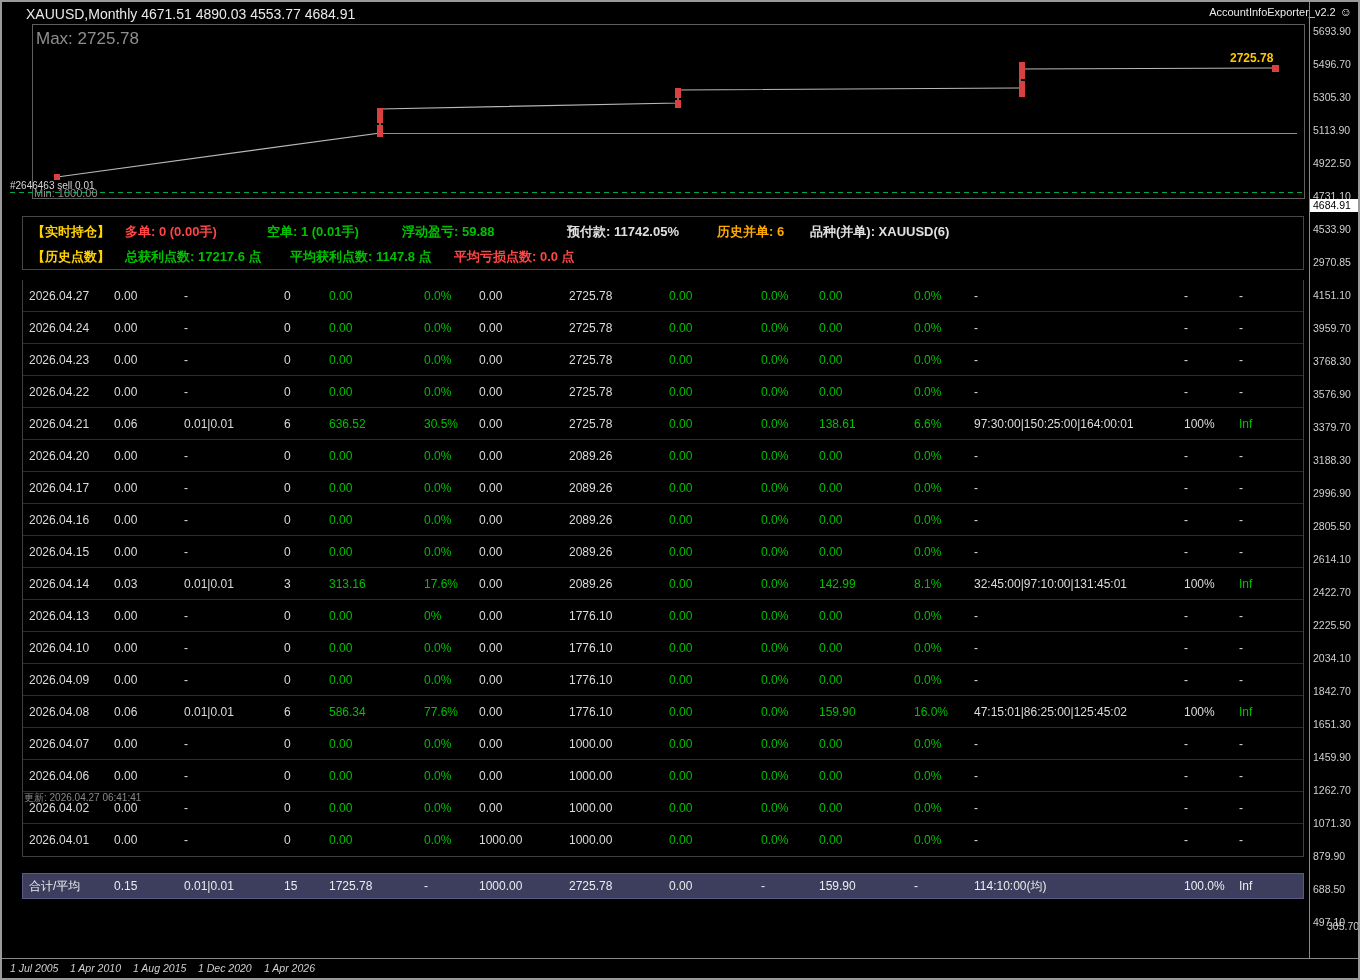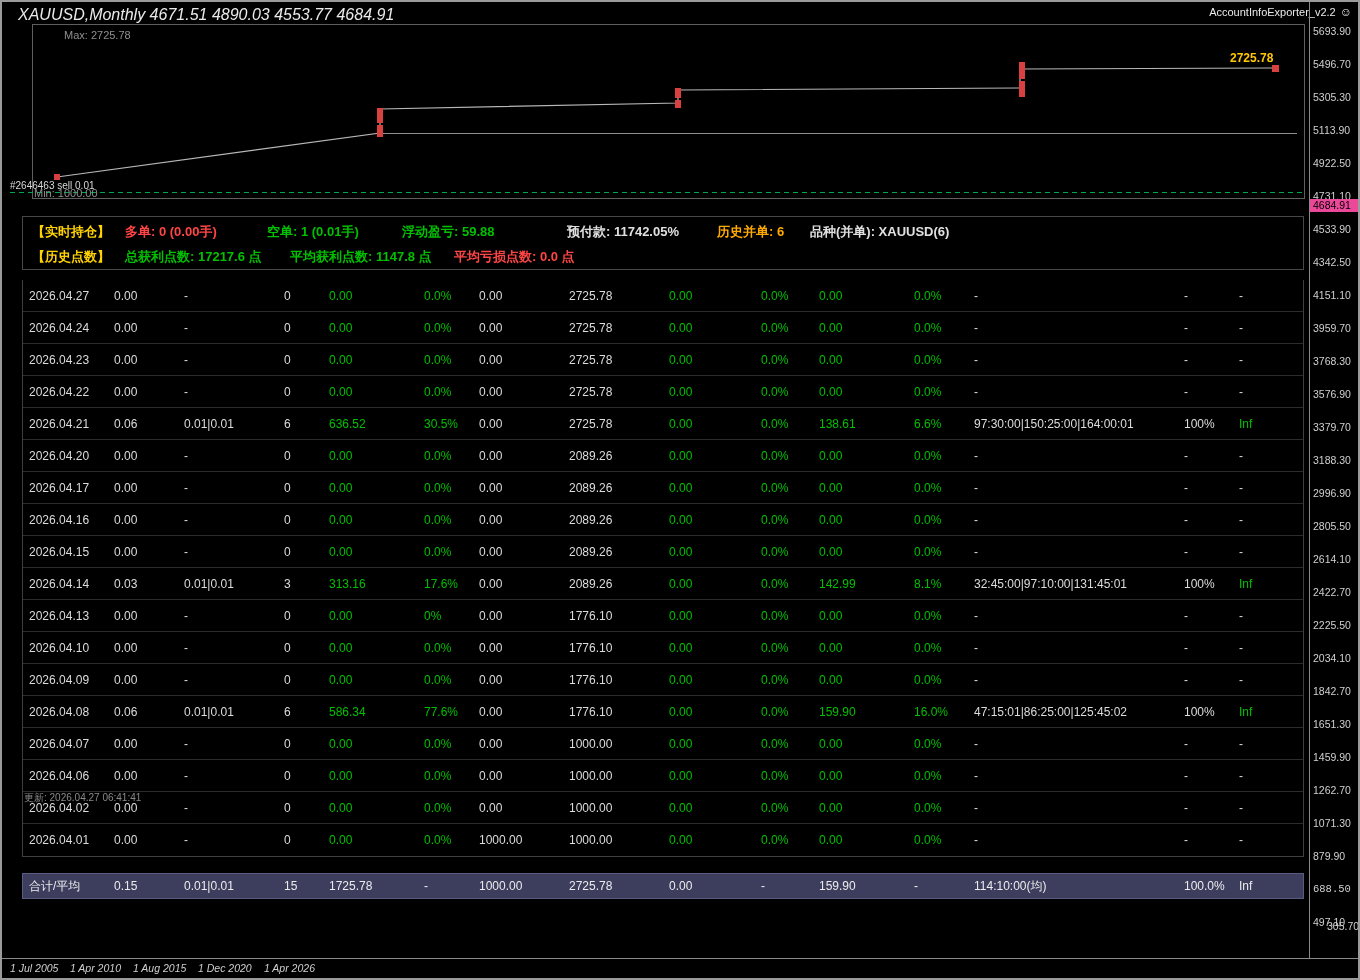--- a/index.html
+++ b/index.html
@@ -1,32 +1,32 @@
 <!DOCTYPE html>
 <html><head>
 <meta charset="utf-8">
 <style>
   html,body{margin:0;padding:0;background:#000;}
   .screen{position:relative;width:1360px;height:980px;background:#000;
           border:2px solid #9a9a9a;box-sizing:border-box;overflow:hidden;
           font-family:"Liberation Sans","DejaVu Sans",sans-serif;}
   
-  .title-left{position:absolute;left:16px;top:4px;font-size:16px;color:#eaeaea;white-space:nowrap;font-style:italic;}
+  .title-left{position:absolute;left:24px;top:4px;font-size:14px;color:#eaeaea;white-space:nowrap;}
   .title-right{position:absolute;right:6px;top:3px;font-size:11px;color:#eaeaea;display:flex;gap:4px;align-items:center;}
   .smiley{font-size:12px;color:#f0f0f0;}
   
   svg.chart{position:absolute;left:0;top:0;}
-  .max-label{position:absolute;left:34px;top:27px;font-size:11px;color:#8f8f8f;margin-left:28px;}
+  .max-label{position:absolute;left:34px;top:27px;font-size:17px;color:#8f8f8f;}
   .min-label{position:absolute;left:32px;top:185px;font-size:11px;color:#8f8f8f;}
   .order-label{position:absolute;left:8px;top:178px;font-size:10px;color:#d8d8d8;}
   .equity-end-label{position:absolute;left:1228px;top:49px;font-size:12px;font-weight:bold;color:#ffc800;}
   
   .price-scale{position:absolute;left:1311px;top:0;width:46px;height:956px;}
   .price-label{position:absolute;left:0;font-size:10.5px;line-height:12px;color:#d0d0d0;white-space:nowrap;}
-  .current-price-tag{position:absolute;left:1308px;top:197px;width:49px;height:13px;background:#ec4899;
+  .current-price-tag{position:absolute;left:1308px;top:197px;width:49px;height:13px;background:#ffffff;
                      color:#000;font-size:10.5px;line-height:13px;padding-left:3px;box-sizing:border-box;}
   .vsep{position:absolute;left:1307px;top:0;width:1px;height:956px;background:#8a8a8a;}
   .hsep{position:absolute;left:0;top:956px;width:1356px;height:1px;background:#8a8a8a;}
   
   .time-axis{position:absolute;left:0;top:960px;width:1307px;height:15px;}
   .time-label{position:absolute;top:0;font-size:10.5px;color:#cfcfcf;white-space:nowrap;font-style:italic;}
   
   .info-box{position:absolute;left:20px;top:214px;width:1282px;height:54px;border:1px solid #474747;box-sizing:border-box;}
   .info-item{position:absolute;font-size:13px;font-weight:bold;white-space:nowrap;}
   .r1{top:221px;} .r2{top:246px;}
@@ -83,40 +83,40 @@
   <div class="equity-end-label">2725.78</div>
 
   <div class="price-scale">
       <div class="price-label" style="top: 23px;">5693.90</div>
       <div class="price-label" style="top: 56px;">5496.70</div>
       <div class="price-label" style="top: 89px;">5305.30</div>
       <div class="price-label" style="top: 122px;">5113.90</div>
       <div class="price-label" style="top: 155px;">4922.50</div>
       <div class="price-label" style="top: 188px;">4731.10</div>
       <div class="price-label" style="top: 221px;">4533.90</div>
-      <div class="price-label" style="top: 254px;">4342.50</div>
+      <div class="price-label" style="top: 254px;">2970.85</div>
       <div class="price-label" style="top: 287px;">4151.10</div>
       <div class="price-label" style="top: 320px;">3959.70</div>
       <div class="price-label" style="top: 353px;">3768.30</div>
       <div class="price-label" style="top: 386px;">3576.90</div>
       <div class="price-label" style="top: 419px;">3379.70</div>
       <div class="price-label" style="top: 452px;">3188.30</div>
       <div class="price-label" style="top: 485px;">2996.90</div>
       <div class="price-label" style="top: 518px;">2805.50</div>
       <div class="price-label" style="top: 551px;">2614.10</div>
       <div class="price-label" style="top: 584px;">2422.70</div>
       <div class="price-label" style="top: 617px;">2225.50</div>
       <div class="price-label" style="top: 650px;">2034.10</div>
       <div class="price-label" style="top: 683px;">1842.70</div>
       <div class="price-label" style="top: 716px;">1651.30</div>
       <div class="price-label" style="top: 749px;">1459.90</div>
       <div class="price-label" style="top: 782px;">1262.70</div>
       <div class="price-label" style="top: 815px;">1071.30</div>
       <div class="price-label" style="top: 848px;">879.90</div>
-      <div class="price-label" style="top: 881px; font-family: Liberation Mono, monospace;">688.50</div>
+      <div class="price-label" style="top: 881px;">688.50</div>
       <div class="price-label" style="top: 914px;">497.10</div>
       <div class="price-label" style="top: 918px; margin-left: 14px;">305.70</div>
     </div>
   <div class="current-price-tag">4684.91</div>
   <div class="vsep"></div>
   <div class="hsep"></div>
 
   <div class="time-axis">
       <div class="time-label" style="left: 8px;">1 Jul 2005</div>
       <div class="time-label" style="left: 68px;">1 Apr 2010</div>

